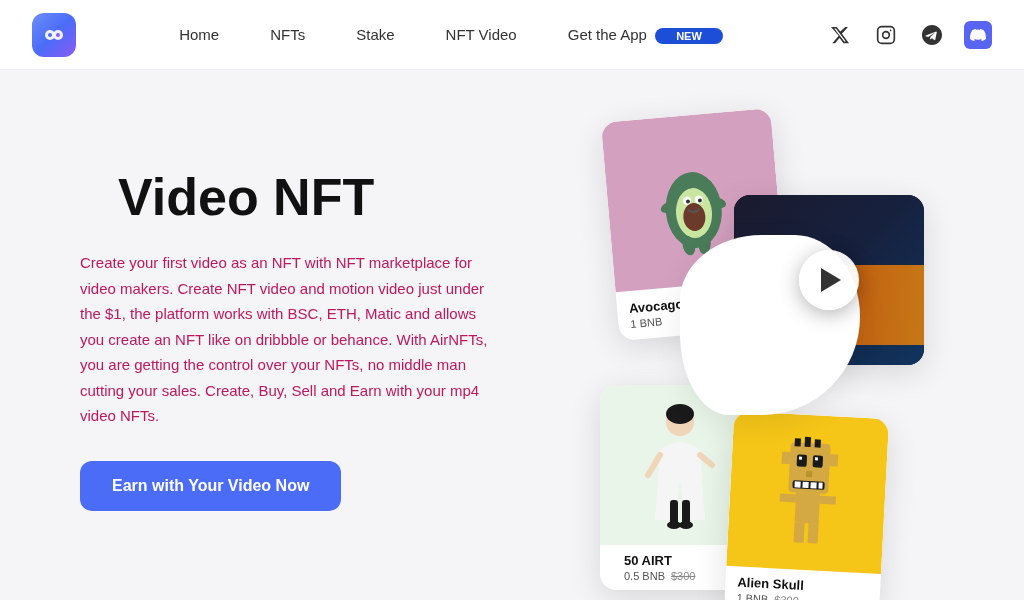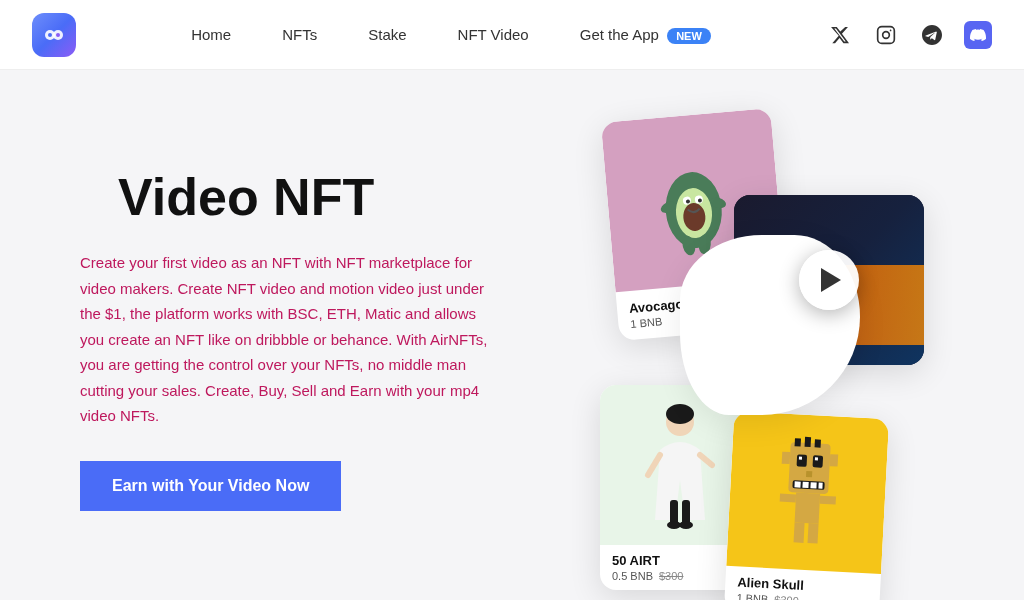--- a/index.html
+++ b/index.html
@@ -45,25 +45,25 @@
     nav a {
       text-decoration: none;
       color: #333;
       font-size: 15px;
       font-weight: 500;
     }
     .get-app-link {
       color: #333;
     }
     .new-badge {
-      background: #3b82f6;
+      background: #1d4ed8;
       color: #fff;
       font-size: 11px;
       font-weight: 700;
-      padding: 2px 9px;
+      padding: 2px 21px;
       border-radius: 10px;
       margin-left: 4px;
     }
     .social-icons {
       display: flex;
       align-items: center;
       gap: 18px;
     }
     .social-icon {
       width: 28px;
@@ -109,21 +109,21 @@
       line-height: 1.7;
       color: #be185d;
       max-width: 420px;
       margin-bottom: 32px;
     }
 
     .cta-button {
       background: #4a6cf7;
       color: #fff;
       border: none;
-      border-radius: 0;
+      border-radius: 12px;
       padding: 16px 32px;
       font-size: 16px;
       font-weight: 600;
       cursor: pointer;
       display: inline-block;
     }
 
     
     .hero-right {
       flex: 1;
@@ -221,21 +221,21 @@
     .card-airt .card-img {
       width: 160px;
       height: 160px;
       background: #e8f5e8;
       display: flex;
       align-items: center;
       justify-content: center;
       font-size: 60px;
     }
     .card-airt .card-info {
-      padding: 8px 12px;
+      padding: 8px 24px;
     }
 
     
     .card-alien {
       width: 155px;
       top: 330px;
       right: 60px;
       transform: rotate(3deg);
     }
     .card-alien .card-img {

